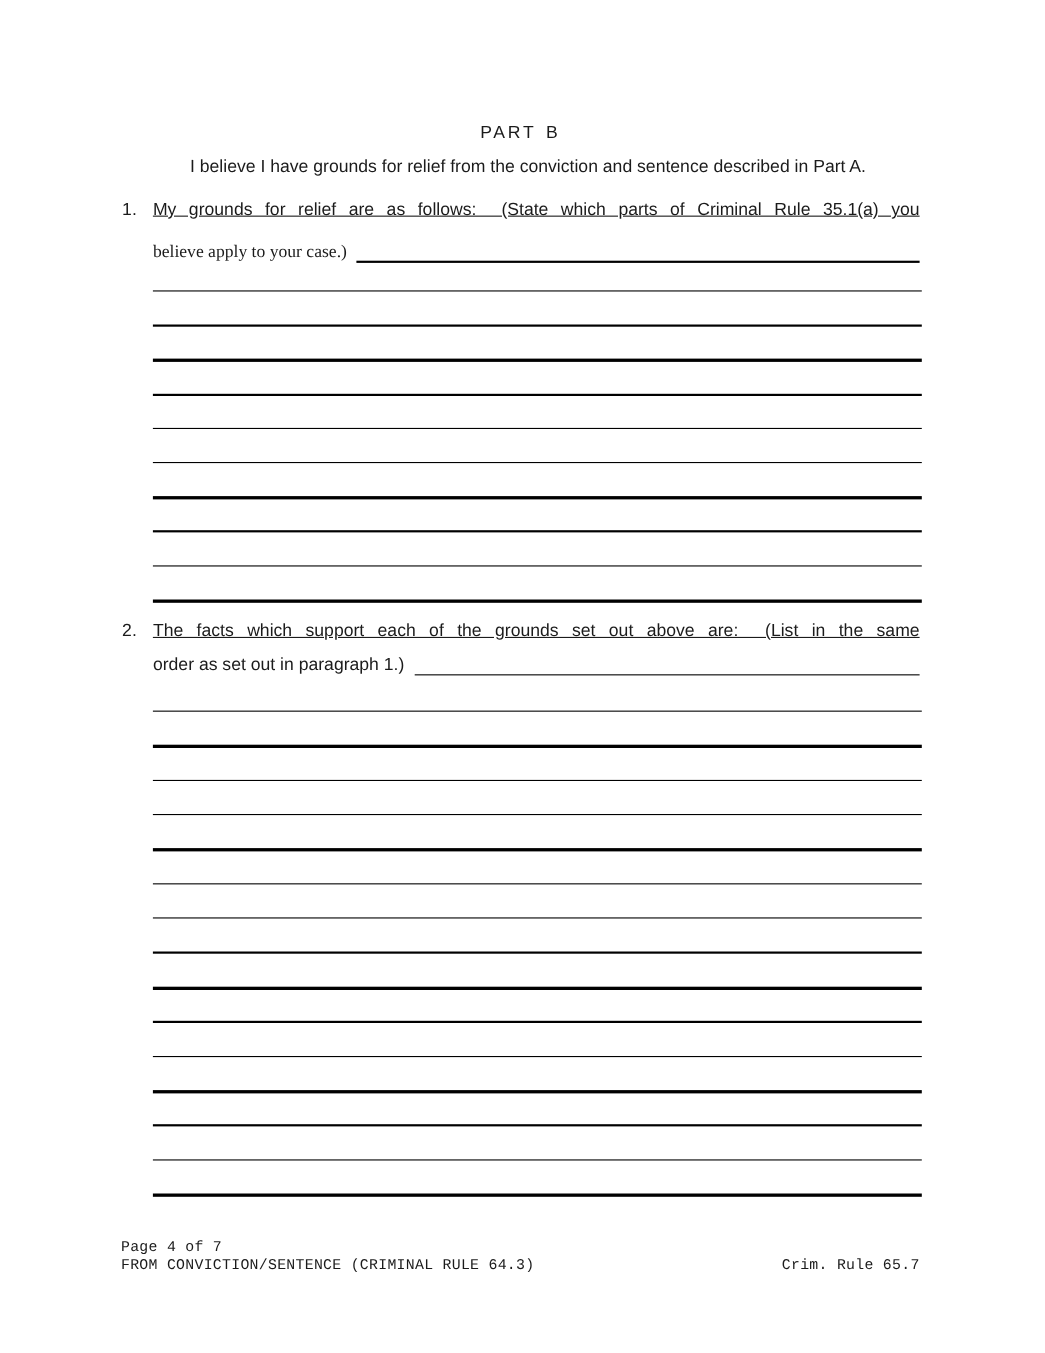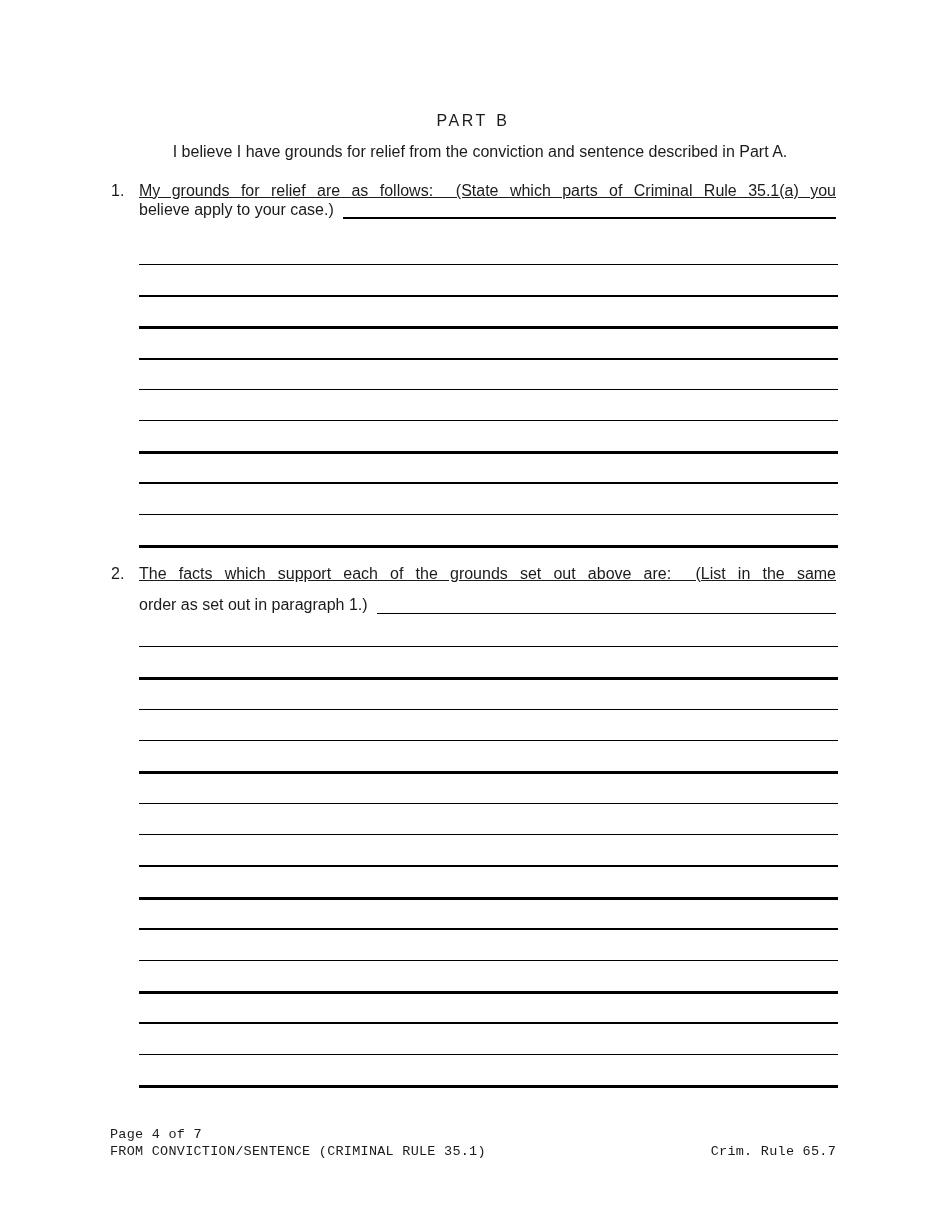--- a/index.html
+++ b/index.html
@@ -105,21 +105,21 @@
 <body>
 
 <div class="page">
 
   <div class="abs title">PART B</div>
 
   <div class="abs intro">I believe I have grounds for relief from the conviction and sentence described in Part A.</div>
 
   <div class="abs item-number" style="top:181px;">1.</div>
   <div class="abs item-line-just" style="top:181px;">My grounds for relief are as follows:&nbsp; (State which parts of Criminal Rule 35.1(a) you</div>
-  <div class="abs item-line-fill" style="top:200px;">
+  <div class="abs item-line-fill" style="top:220px;font-family:Liberation Serif, serif;">
     <span class="txt">believe apply to your case.)</span>
     <span class="inline-blank"></span>
   </div>
   <div class="lines-layer">
       <div class="blank-line thin" style="top: 264px;"></div>
       <div class="blank-line thin" style="top: 295.2px;"></div>
       <div class="blank-line thick" style="top: 326.4px;"></div>
       <div class="blank-line thick" style="top: 357.6px;"></div>
       <div class="blank-line thin" style="top: 388.8px;"></div>
       <div class="blank-line thin" style="top: 420px;"></div>
@@ -151,18 +151,18 @@
       <div class="blank-line thin" style="top: 1022.2px;"></div>
       <div class="blank-line thin" style="top: 1053.55px;"></div>
       <div class="blank-line thick" style="top: 1084.9px;"></div>
     </div>
 
   <div class="footer">
     <div class="footer-row">
       <span>Page 4 of 7</span>
     </div>
     <div class="footer-row">
-      <span>FROM CONVICTION/SENTENCE (CRIMINAL RULE 35.1)</span>
+      <span>FROM CONVICTION/SENTENCE (CRIMINAL RULE 64.3)</span>
       <span>Crim. Rule 65.7</span>
     </div>
   </div>
 
 </div>
 
 </body></html>

